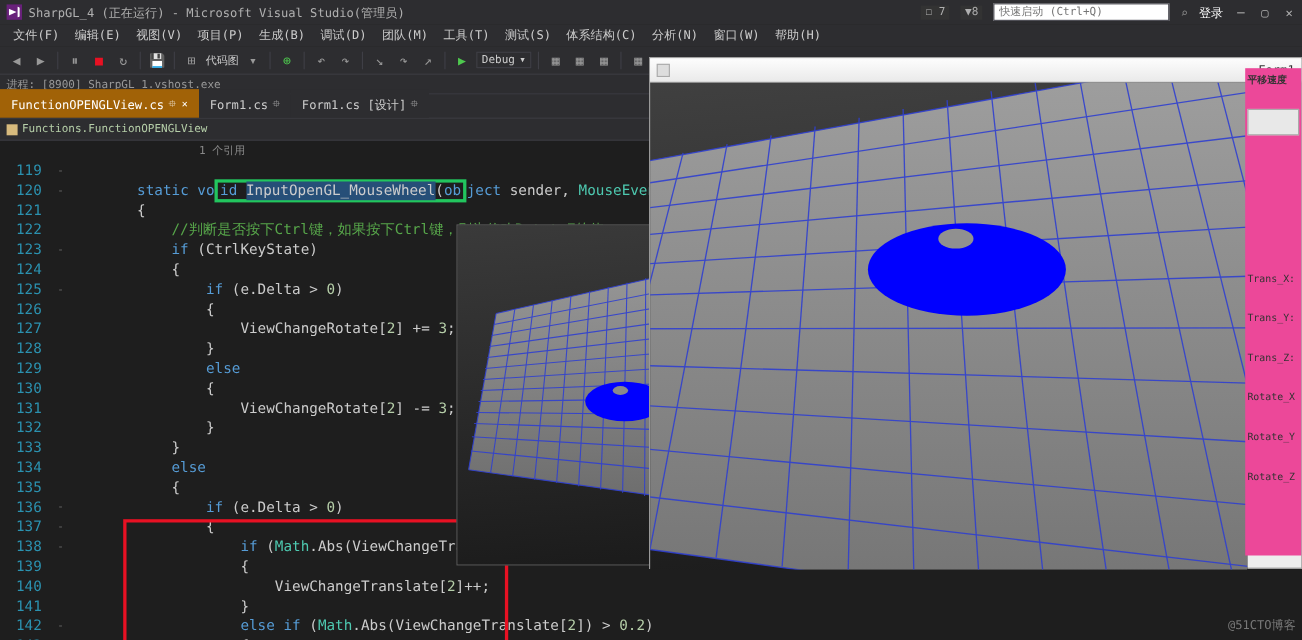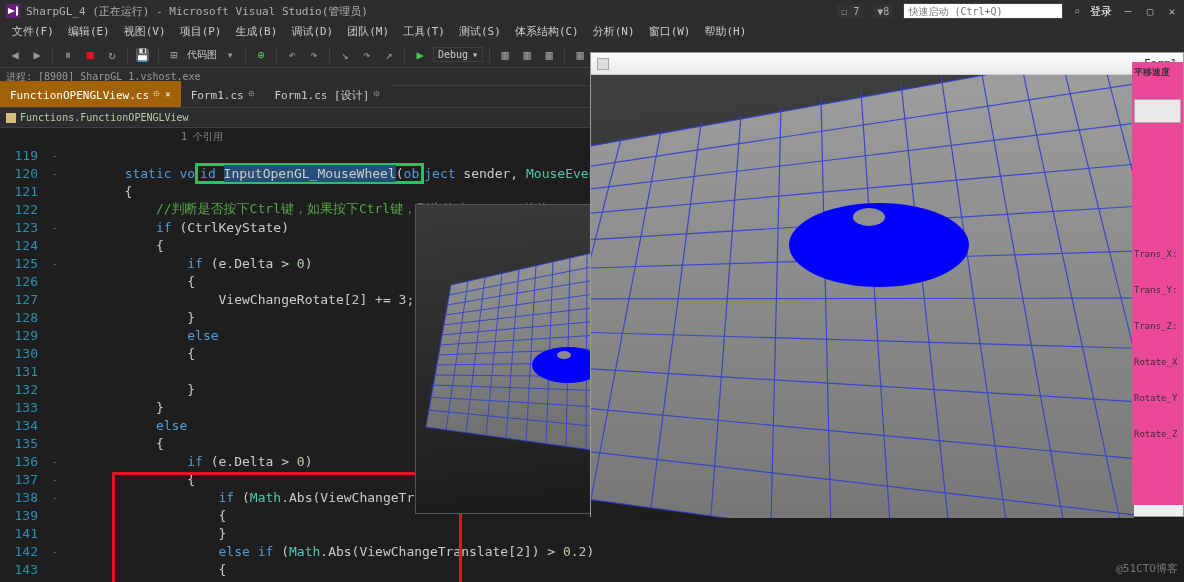--- a/index.html
+++ b/index.html
@@ -165,29 +165,30 @@
     <div class="code-line"><span class="gutter">121</span><span class="fold"></span><span class="code">        {</span></div>
     <div class="code-line"><span class="gutter">122</span><span class="fold"></span><span class="code">            <span class="comment">//判断是否按下Ctrl键，如果按下Ctrl键，则为修改RotateZ的值</span></span></div>
     <div class="code-line"><span class="gutter">123</span><span class="fold">-</span><span class="code">            <span class="kw">if</span> (CtrlKeyState)</span></div>
     <div class="code-line"><span class="gutter">124</span><span class="fold"></span><span class="code">            {</span></div>
     <div class="code-line"><span class="gutter">125</span><span class="fold">-</span><span class="code">                <span class="kw">if</span> (e.Delta &gt; <span class="num">0</span>)</span></div>
     <div class="code-line"><span class="gutter">126</span><span class="fold"></span><span class="code">                {</span></div>
     <div class="code-line"><span class="gutter">127</span><span class="fold"></span><span class="code">                    ViewChangeRotate[<span class="num">2</span>] += <span class="num">3</span>;</span></div>
     <div class="code-line"><span class="gutter">128</span><span class="fold"></span><span class="code">                }</span></div>
     <div class="code-line"><span class="gutter">129</span><span class="fold"></span><span class="code">                <span class="kw">else</span></span></div>
     <div class="code-line"><span class="gutter">130</span><span class="fold"></span><span class="code">                {</span></div>
-    <div class="code-line"><span class="gutter">131</span><span class="fold"></span></div>
+    <div class="code-line"><span class="gutter">131</span><span class="fold"></span><span class="code">                    ViewChangeRotate[<span class="num">2</span>] -= <span class="num">3</span>;</span></div>
     <div class="code-line"><span class="gutter">132</span><span class="fold"></span><span class="code">                }</span></div>
     <div class="code-line"><span class="gutter">133</span><span class="fold"></span><span class="code">            }</span></div>
     <div class="code-line"><span class="gutter">134</span><span class="fold"></span><span class="code">            <span class="kw">else</span></span></div>
     <div class="code-line"><span class="gutter">135</span><span class="fold"></span><span class="code">            {</span></div>
     <div class="code-line"><span class="gutter">136</span><span class="fold">-</span><span class="code">                <span class="kw">if</span> (e.Delta &gt; <span class="num">0</span>)</span></div>
     <div class="code-line"><span class="gutter">137</span><span class="fold">-</span><span class="code">                {</span></div>
     <div class="code-line"><span class="gutter">138</span><span class="fold">-</span><span class="code">                    <span class="kw">if</span> (<span class="type">Math</span>.Abs(ViewChangeTranslate[<span class="num">2</span>]) &gt; <span class="num">1</span>)</span></div>
     <div class="code-line"><span class="gutter">139</span><span class="fold"></span><span class="code">                    {</span></div>
+    <div class="code-line"><span class="gutter">140</span><span class="fold"></span><span class="code">                        ViewChangeTranslate[<span class="num">2</span>]++;</span></div>
     <div class="code-line"><span class="gutter">141</span><span class="fold"></span><span class="code">                    }</span></div>
     <div class="code-line"><span class="gutter">142</span><span class="fold">-</span><span class="code">                    <span class="kw">else</span> <span class="kw">if</span> (<span class="type">Math</span>.Abs(ViewChangeTranslate[<span class="num">2</span>]) &gt; <span class="num">0.2</span>)</span></div>
     <div class="code-line"><span class="gutter">143</span><span class="fold"></span><span class="code">                    {</span></div>
     <div class="red-box" style="left: 112px; top: 344px; width: 350px; height: 164px;"></div>
   </div>
 
 <div class="form1-small">
   <div class="render">
     <svg class="grid3d" width="331" height="310">
       <defs>

